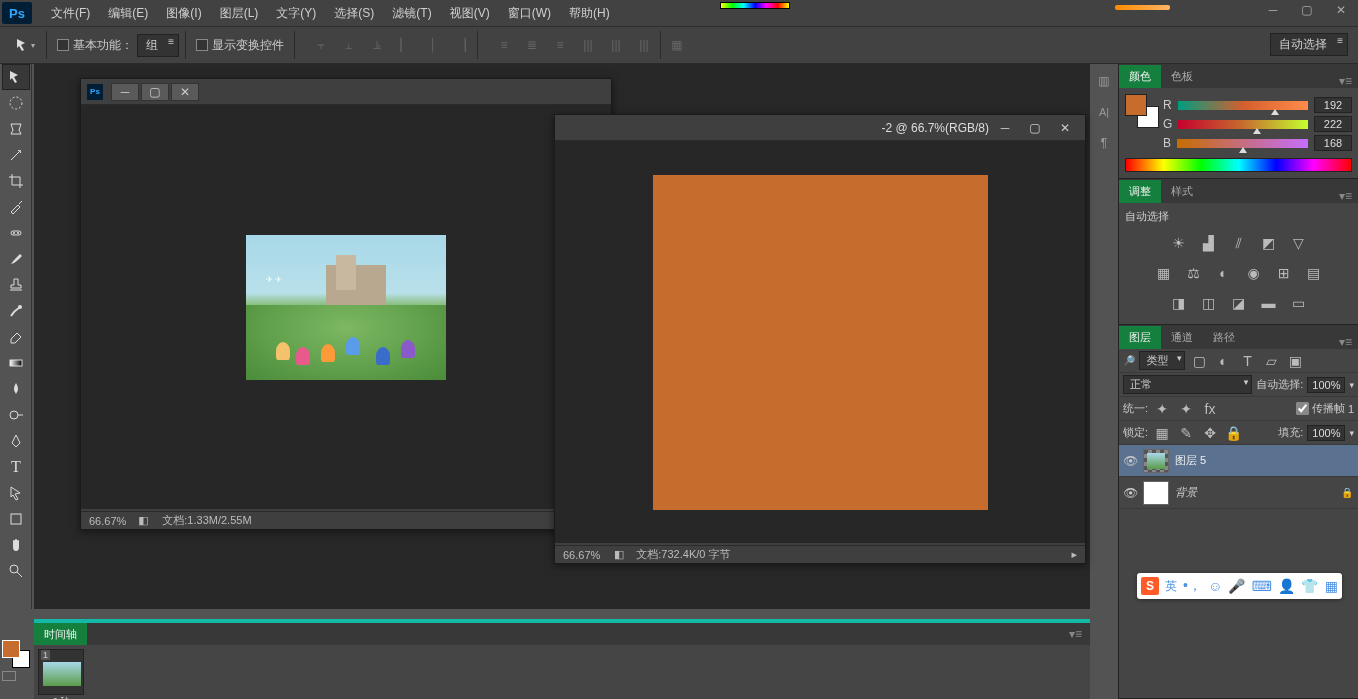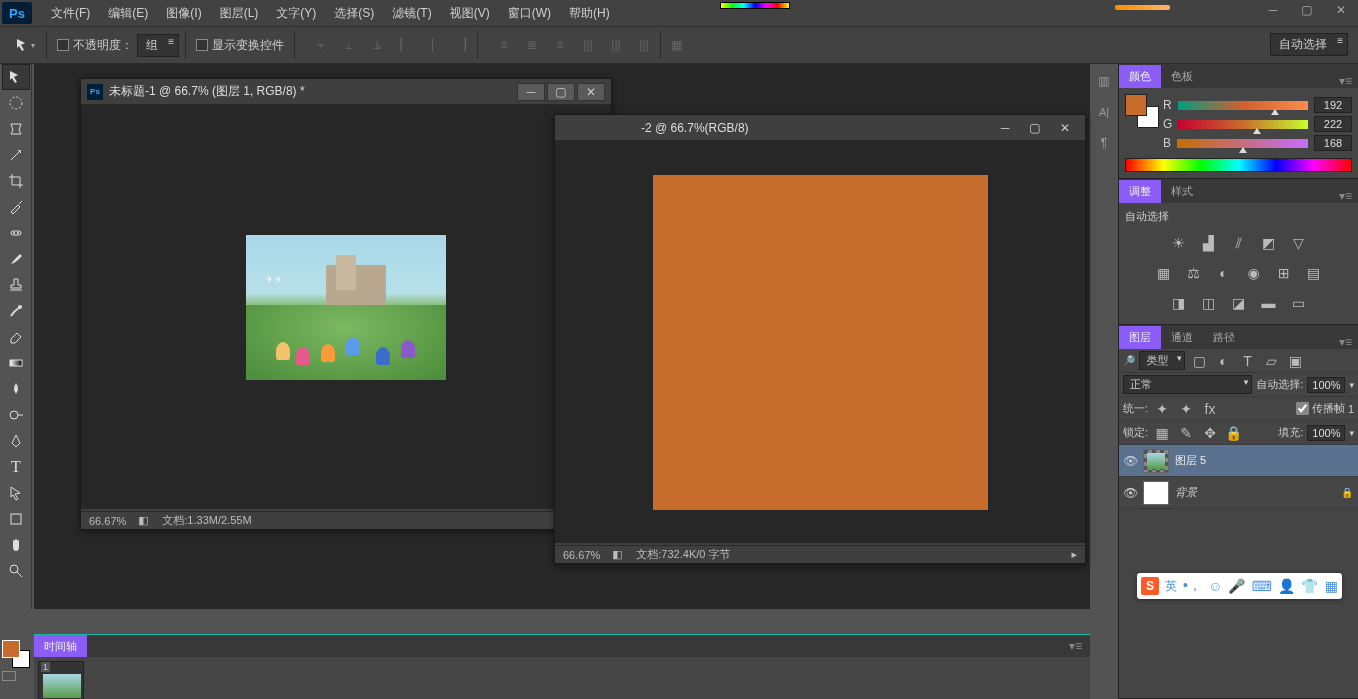--- a/index.html
+++ b/index.html
@@ -52,21 +52,21 @@
 .canvas2 { width:335px; height:335px; background:#c66d2e; }
 
 
 .right-strip { position:absolute; right:240px; top:64px; width:28px; display:flex; flex-direction:column; align-items:center; padding-top:10px; gap:18px; color:#999; }
 
 
 .right-panels { position:absolute; right:0; top:64px; width:240px; bottom:0; background:#454545; display:flex; flex-direction:column; border-left:1px solid #222; }
 .panel { border-bottom:1px solid #222; }
 .panel-tabs { height:24px; background:#383838; display:flex; align-items:flex-end; }
 .panel-tab { padding:4px 10px; color:#aaa; font-size:11px; background:#383838; cursor:default; }
-.panel-tab.active { background:#8b5cf6; color:#eee; }
+.panel-tab.active { background:#15803d; color:#eee; }
 .panel-menu { margin-left:auto; padding:0 6px; color:#888; }
 .panel-body { background:#454545; padding:6px; }
 
 
 .color-panel .color-row { display:flex; align-items:center; margin:3px 0; gap:6px; }
 .color-chip-box { position:relative; width:34px; height:34px; margin-right:4px; }
 .chip-fg { width:22px; height:22px; background:#c66d2e; border:1px solid #222; position:absolute; left:0; top:0; z-index:2; }
 .chip-bg { width:22px; height:22px; background:#fff; border:1px solid #222; position:absolute; right:0; bottom:0; }
 .slider-track { flex:1; height:9px; position:relative; }
 .slider-track.r { background:linear-gradient(90deg,#009d80,#d45f2e,#ff8c4a); }
@@ -88,21 +88,21 @@
 .layer-row { display:flex; align-items:center; height:32px; padding:0 4px; gap:6px; border-bottom:1px solid #3a3a3a; }
 .layer-row.sel { background:#5a7290; }
 .eye { width:14px; color:#ccc; }
 .thumb { width:26px; height:24px; background:#222; border:1px solid #666; position:relative; }
 .thumb.checker { background:repeating-conic-gradient(#888 0 25%,#555 25% 50%) 0 0/8px 8px; }
 .thumb.bg { background:#fff; }
 .layer-name { color:#eee; font-size:11px; flex:1; }
 .lock-ic { color:#aaa; font-size:10px; }
 
 
-.bottom-panel { position:absolute; left:34px; bottom:0; right:268px; height:65px; background:#454545; border-top:1px solid #14b8a6; }
+.bottom-panel { position:absolute; left:34px; bottom:0; right:268px; height:80px; background:#454545; border-top:4px solid #14b8a6; }
 .bottom-tabs { height:22px; background:#383838; display:flex; }
 .timeline-body { padding:4px; display:flex; align-items:flex-start; }
 .frame-thumb { width:46px; height:46px; border:1px solid #222; background:#333; position:relative; }
 .frame-num { position:absolute; top:0; left:2px; font-size:9px; color:#ccc; background:#555; padding:0 2px; }
 .frame-img { position:absolute; top:12px; left:4px; width:38px; height:24px; background:linear-gradient(to bottom,#a8d8e8,#5a9c4a); }
 .frame-dur { font-size:9px; color:#ccc; text-align:center; }
 
 
 .ime { position:absolute; right:16px; bottom:100px; background:#fff; border-radius:3px; box-shadow:0 1px 4px rgba(0,0,0,0.4); height:26px; display:flex; align-items:center; padding:0 4px; gap:6px; }
 .ime-logo { width:18px; height:18px; background:#ff5b29; color:#fff; font-weight:bold; display:flex; align-items:center; justify-content:center; border-radius:2px; font-size:12px; }
@@ -138,21 +138,21 @@
 <div class="optionsbar">
   <div class="opt-arrow">
     <svg class="tool-icon-svg" viewBox="0 0 16 16">
         <path d="M2 2 L10 6 L6 8 L9 13 L7 14 L4 9 L2 11 Z" fill="#ddd"></path>
       </svg>
     <span style="font-size:8px;color:#aaa;">▾</span>
   </div>
   <div class="opt-sep"></div>
   <div class="opt-checkbox">
     <div class="chk"></div>
-      <span>不透明度：</span>
+      <span>基本功能：</span>
   </div>
   <div class="opt-select">组</div>
   <div class="opt-sep"></div>
   <div class="opt-checkbox">
     <div class="chk"></div>
       <span>显示变换控件</span>
   </div>
   <div class="opt-sep"></div>
   <div class="opt-icons">
     <div class="opt-icon">⫟</div>
@@ -293,21 +293,20 @@
     <div class="sw-bg"></div>
   </div>
   <div style="width:14px;height:10px;border:1px solid #888;margin-top:3px;"></div>
 </div>
 
 <div class="workarea">
 
   <div class="docwin" style="left:46px; top:14px; width:532px; height:452px;">
     <div class="doc-titlebar">
       <div class="doc-ps">Ps</div>
-      <div class="doc-title">未标题-1 @ 66.7% (图层 1, RGB/8) *</div>
       <div class="doc-ctrls">
         <div>─</div>
         <div>▢</div>
         <div>✕</div>
       </div>
     </div>
     <div class="doc-canvas-area">
       <div class="canvas1">
 
         <div style="position:absolute;left:80px;top:30px;width:60px;height:40px;background:#b8a890;"></div>
@@ -323,21 +322,21 @@
       </div>
     </div>
     <div class="doc-status">
       <span>66.67%</span>
       <span style="width:12px;">◧</span>
       <span>文档:1.33M/2.55M</span>
       <span style="margin-left:auto;">▸</span>
     </div>
   </div>
 
-  <div class="docwin" style="left:520px; top:50px; width:532px; height:450px;">
+  <div class="docwin" style="left:520px; top:50px; width:532px; height:450px;text-align:right;">
     <div class="doc-titlebar">
       <div class="doc-title" style="padding-left:80px;">-2 @ 66.7%(RGB/8)</div>
       <div class="doc-ctrls">
         <div style="background:transparent;border:none;">─</div>
         <div style="background:transparent;border:none;">▢</div>
         <div style="background:transparent;border:none;">✕</div>
       </div>
     </div>
     <div class="doc-canvas-area">
       <div class="canvas2"></div>

